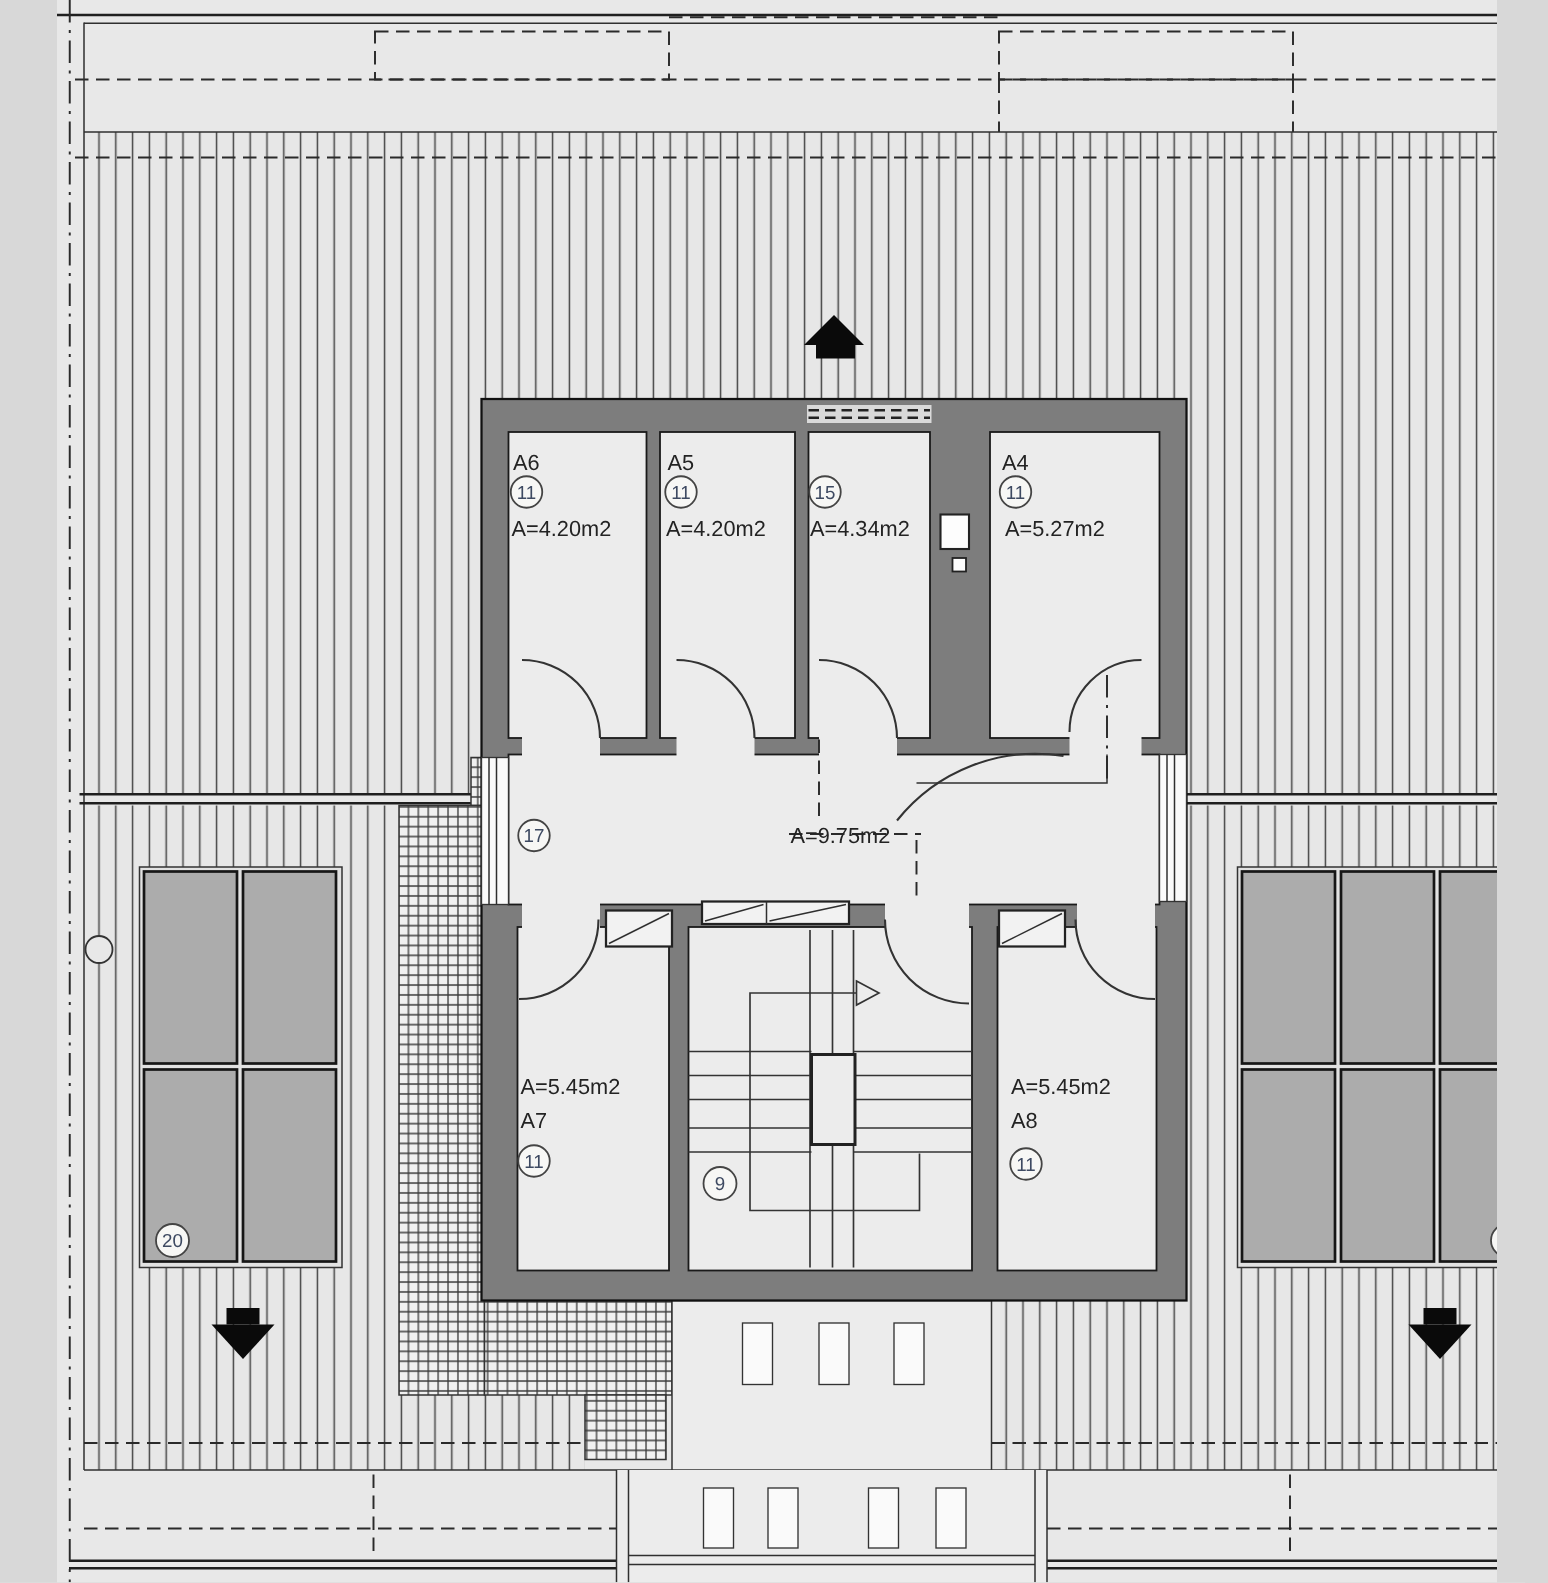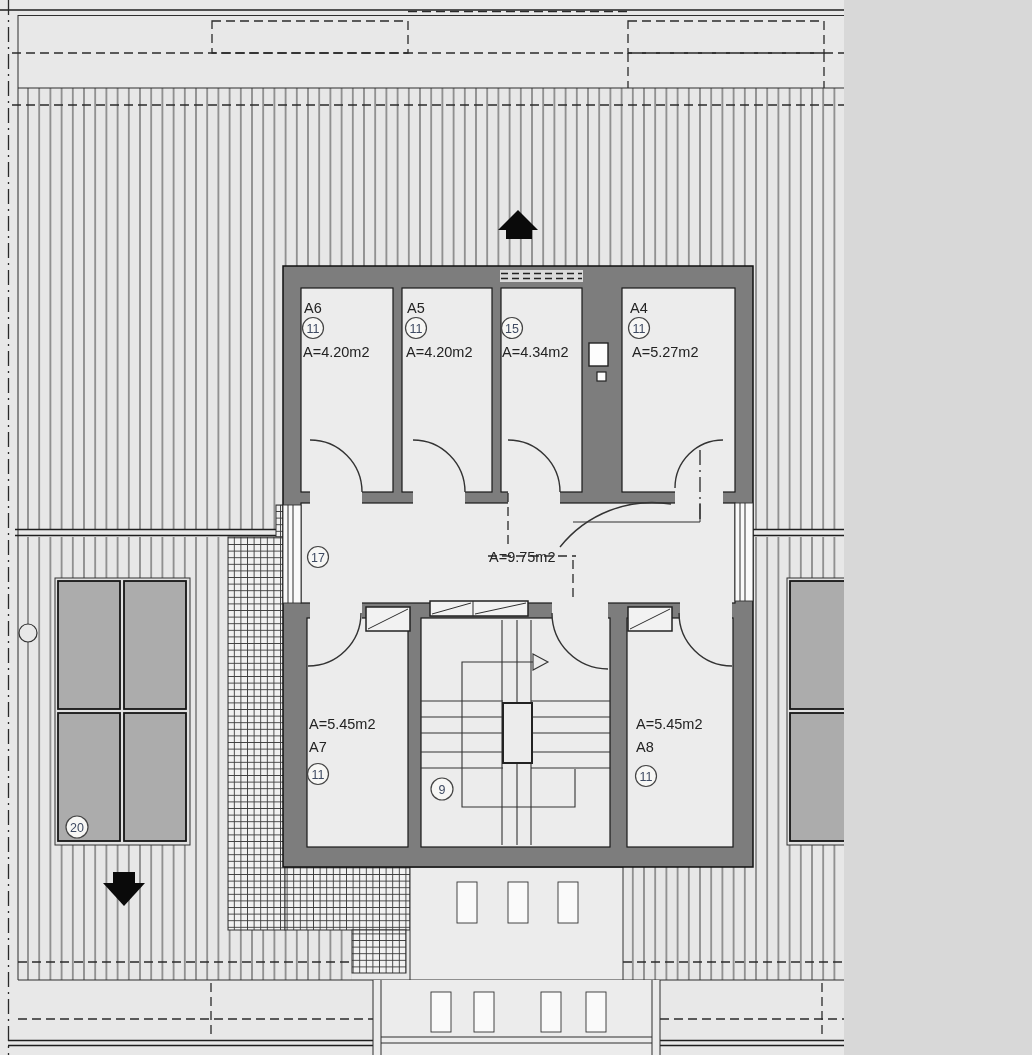--- a/index.html
+++ b/index.html
@@ -1,16 +1,16 @@
 <!DOCTYPE html>
 <html style="--bg: #e8e8e8; --roof: #e7e7e7; --room: #ececec; --wall: #7d7d7d; --panel: #acacac; --tag: #3e4a62; --label: #232323;"><head>
 <meta charset="utf-8">
 <style>
   html,body{margin:0;padding:0;background:#d8d8d8;}
-  .stage{width:844px;height:1055px;position:relative;background:var(--bg,#e8e8e8);overflow:hidden;}
+  .stage{width:960px;height:1055px;position:relative;background:var(--bg,#e8e8e8);overflow:hidden;margin-left:38px;}
   svg{display:block;}
   .lbl{font-family:"Liberation Sans","DejaVu Sans",sans-serif;font-size:14.5px;fill:var(--label,#232323);}
   .name{font-family:"Liberation Sans","DejaVu Sans",sans-serif;font-size:14.5px;fill:var(--label,#232323);}
   .tagtxt{font-family:"Liberation Sans","DejaVu Sans",sans-serif;font-size:12.5px;fill:var(--tag,#3e4a62);text-anchor:middle;}
   .wall{fill:var(--wall,#7d7d7d);stroke:#111;stroke-width:1.5;}
   .room{fill:var(--room,#ececec);stroke:#1a1a1a;stroke-width:1.2;}
   .gap{fill:var(--room,#ececec);stroke:none;}
   .hatch{fill:url(#vh);stroke:none;}
   .xh{fill:url(#xh);stroke:#333;stroke-width:1;}
   .thin{stroke:#2f2f2f;stroke-width:1;fill:none;}

